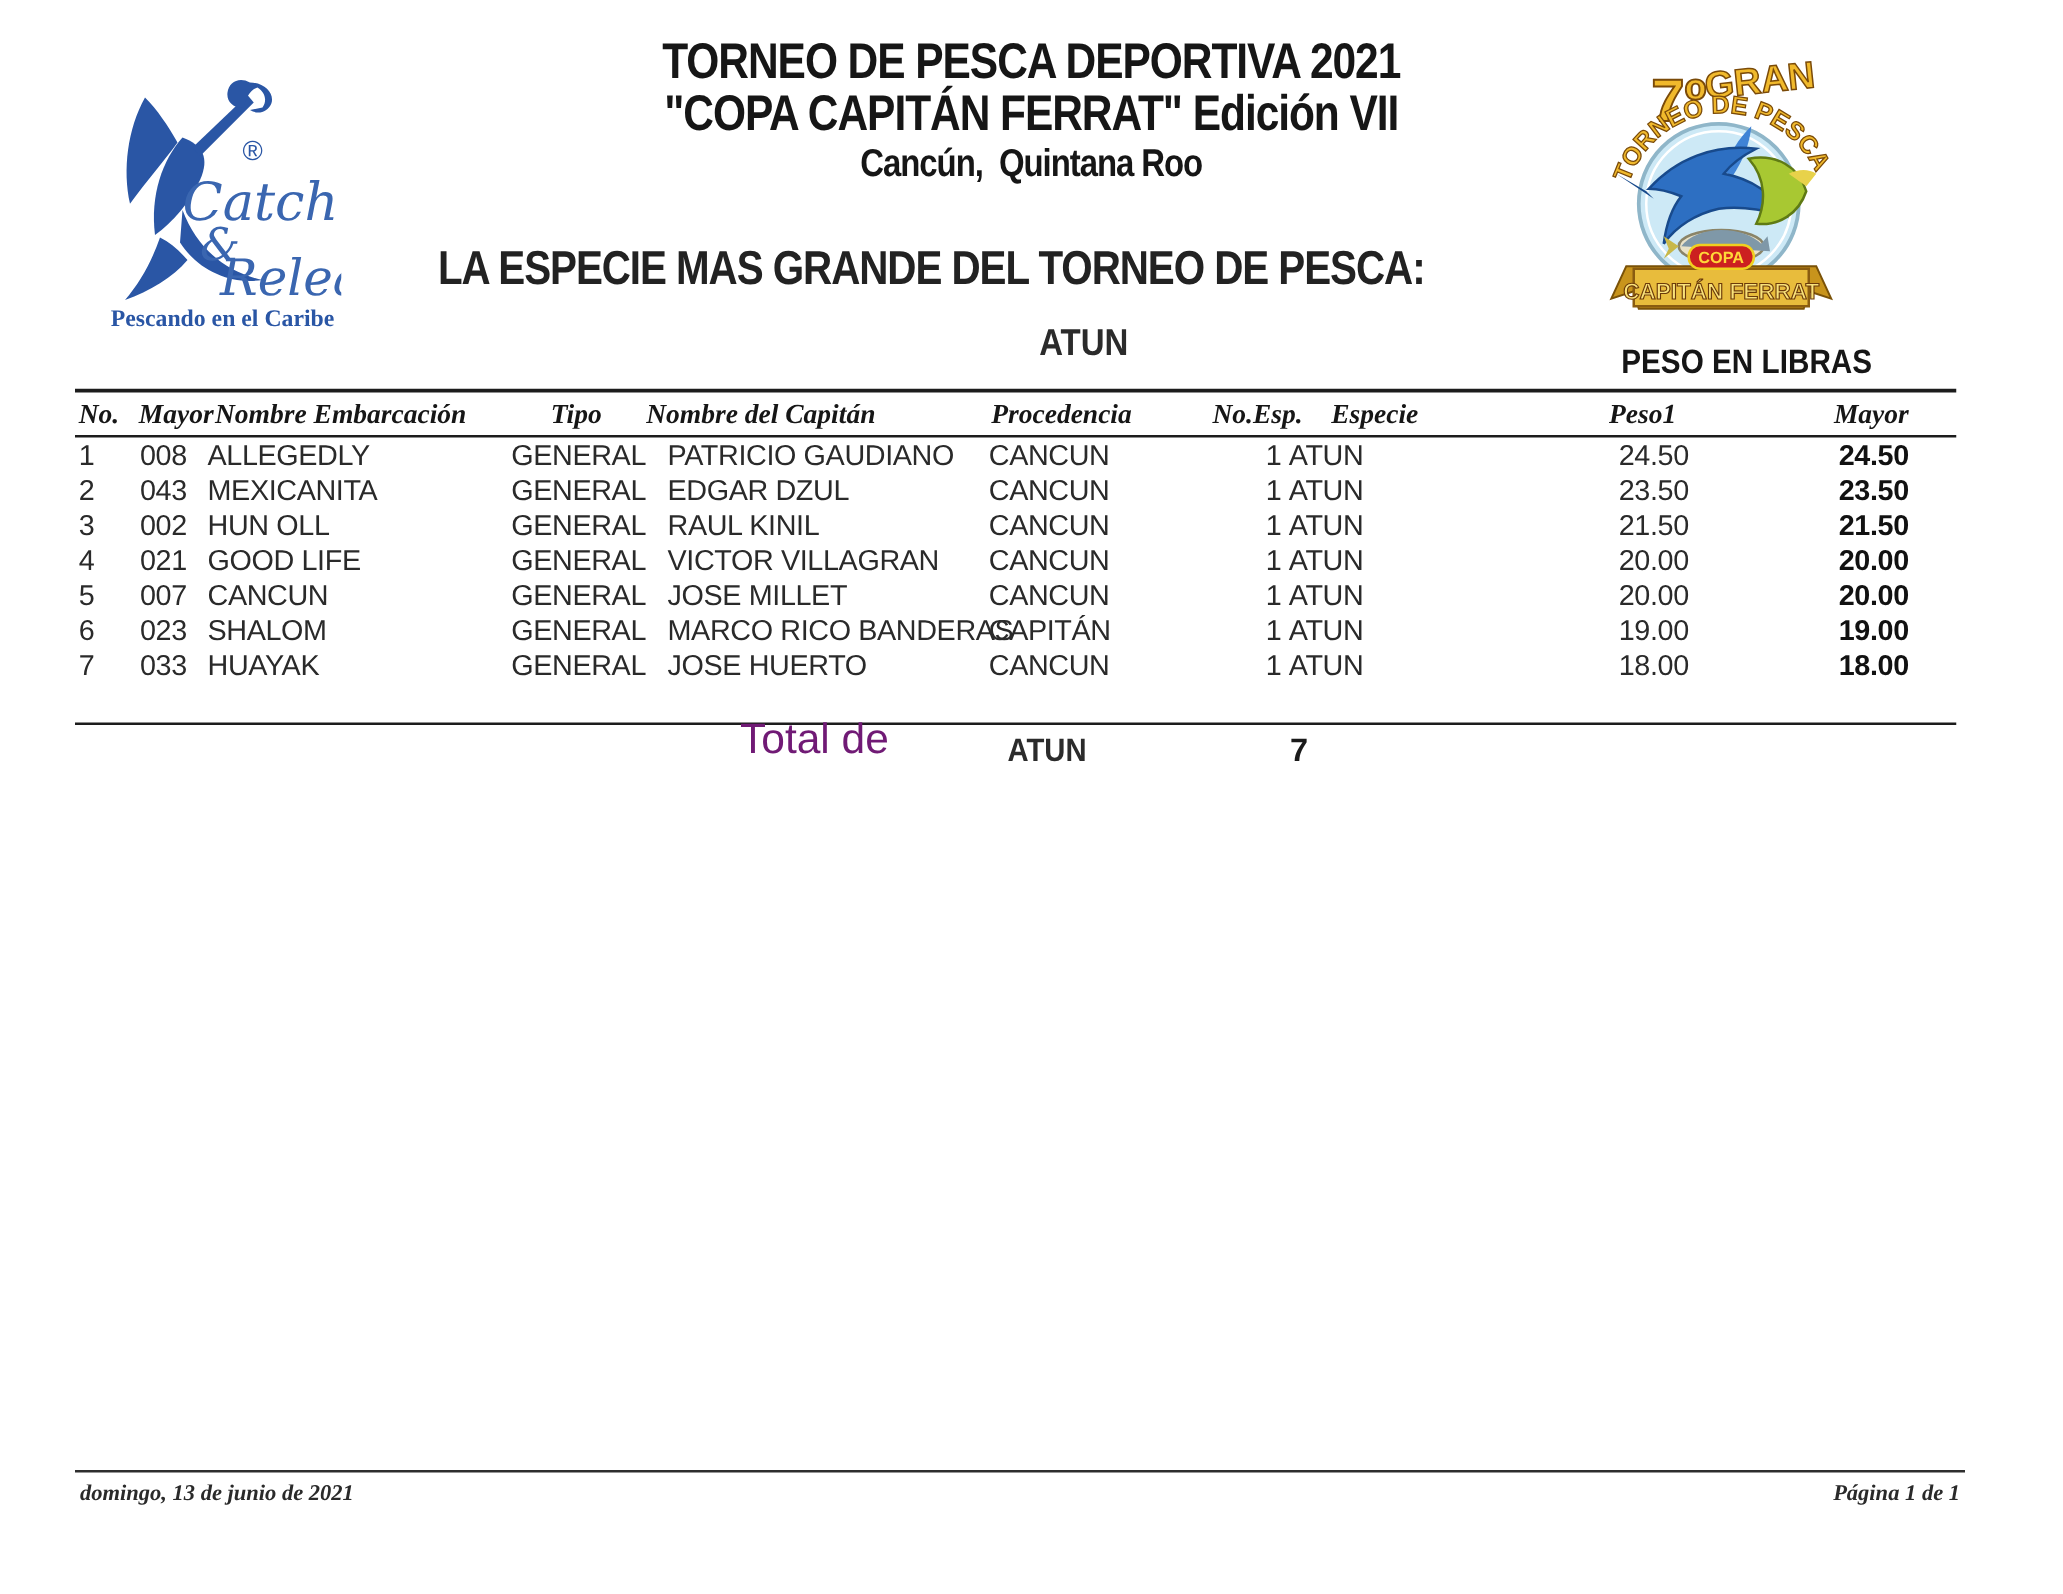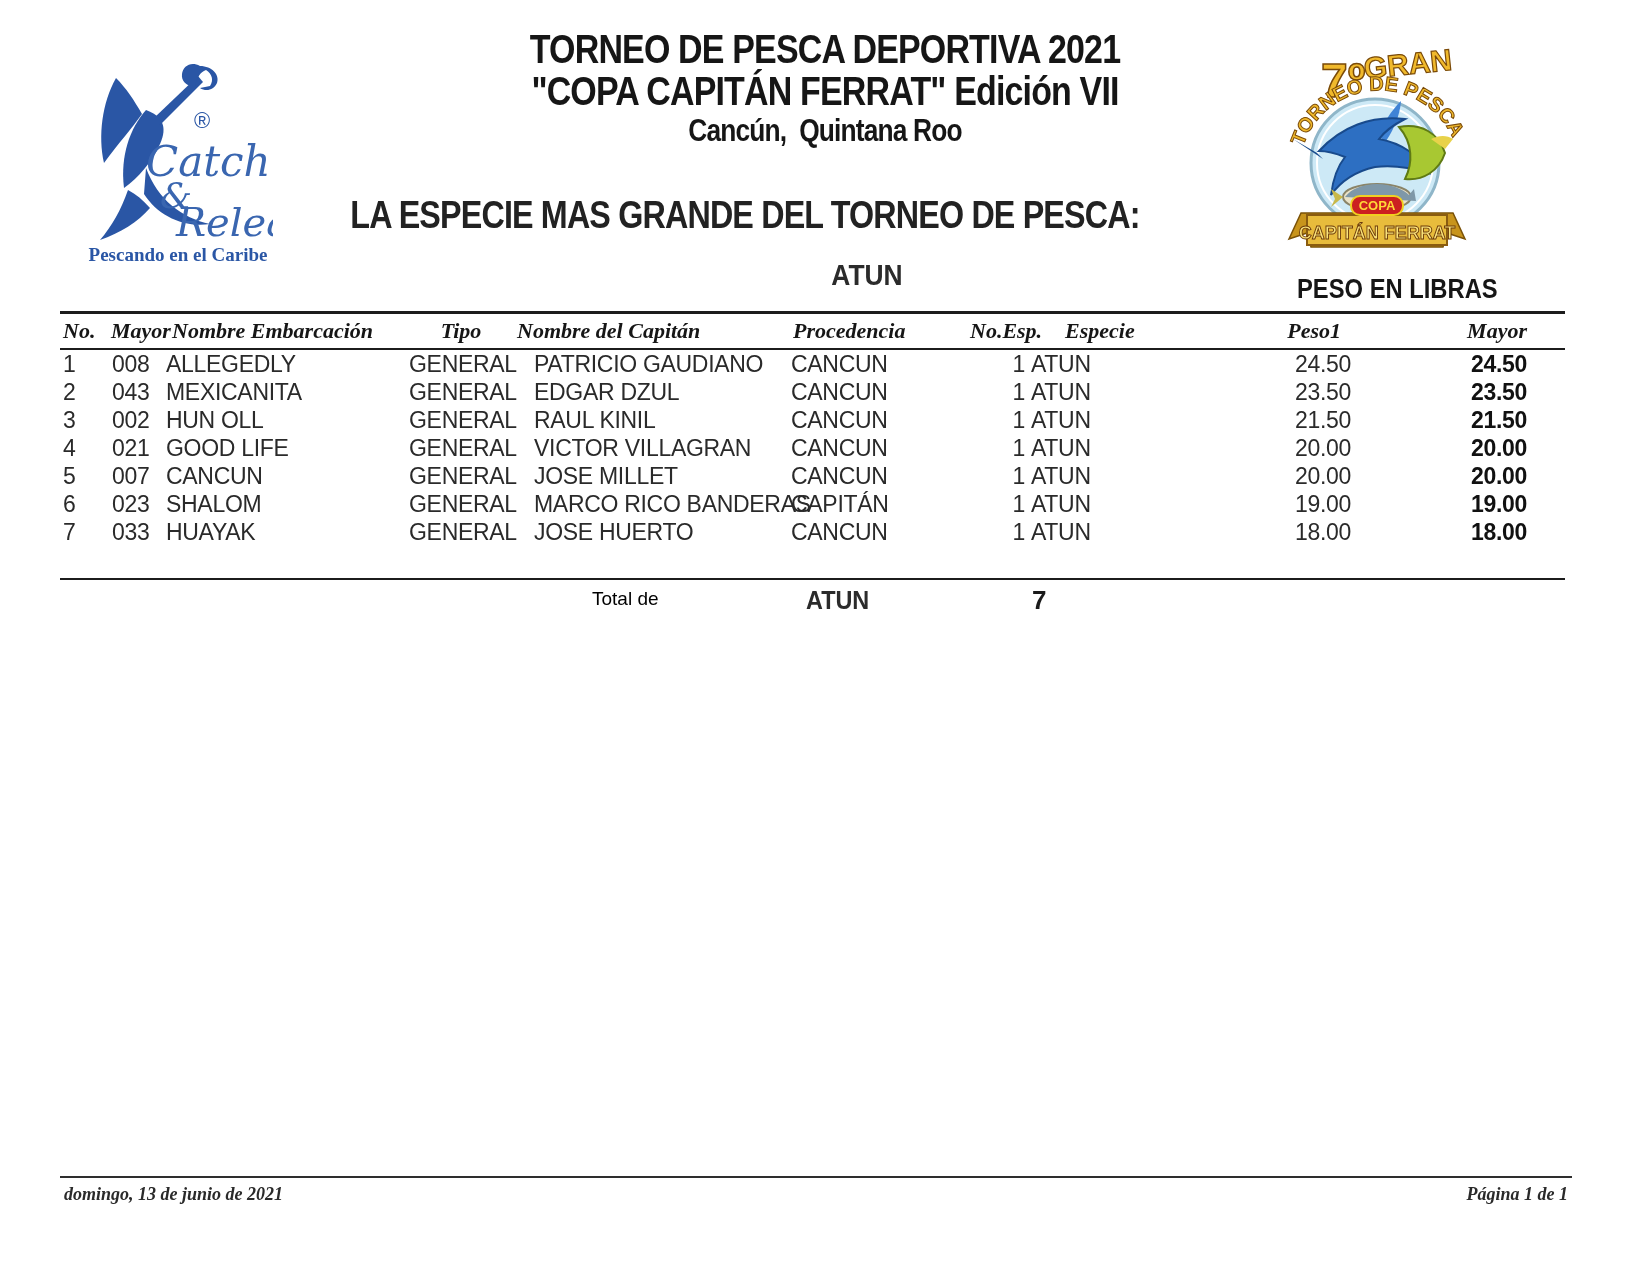--- a/index.html
+++ b/index.html
@@ -60,21 +60,21 @@
   .d-tipo{padding-left:4px;}
   .d-cap{padding-left:5px;margin-left:12px;}
   .d-proc{padding-left:6px;margin-left:20px;}
   .d-noesp{text-align:right;}
   .d-esp{padding-left:6px;}
   .d-peso1{text-align:right;}
   .d-mayor{text-align:right;font-weight:bold;color:#111;}
   .table-gap{height:32px;border-bottom:2px solid #1c1c1c;}
 
   
-  .total-label{left:592px;top:588px;font-size:19px;color:#000000;}
+  .total-label{left:592px;top:572px;font-size:34px;color:#701a75;}
   .total-species{left:806px;top:585px;font-size:26px;font-weight:bold;
     transform:scaleX(0.9);transform-origin:left center;color:#2b2b2b;}
   .total-count{left:1032px;top:585px;font-size:26px;font-weight:bold;color:#1a1a1a;}
 
   
   .footer-line{left:60px;top:1176px;width:1512px;height:2px;background:#2e2e2e;}
   .footer-text{
     font-family:"Liberation Serif",serif;font-style:italic;font-weight:bold;
     font-size:18px;color:#2a2a2a;top:1184px;white-space:nowrap;
   }

